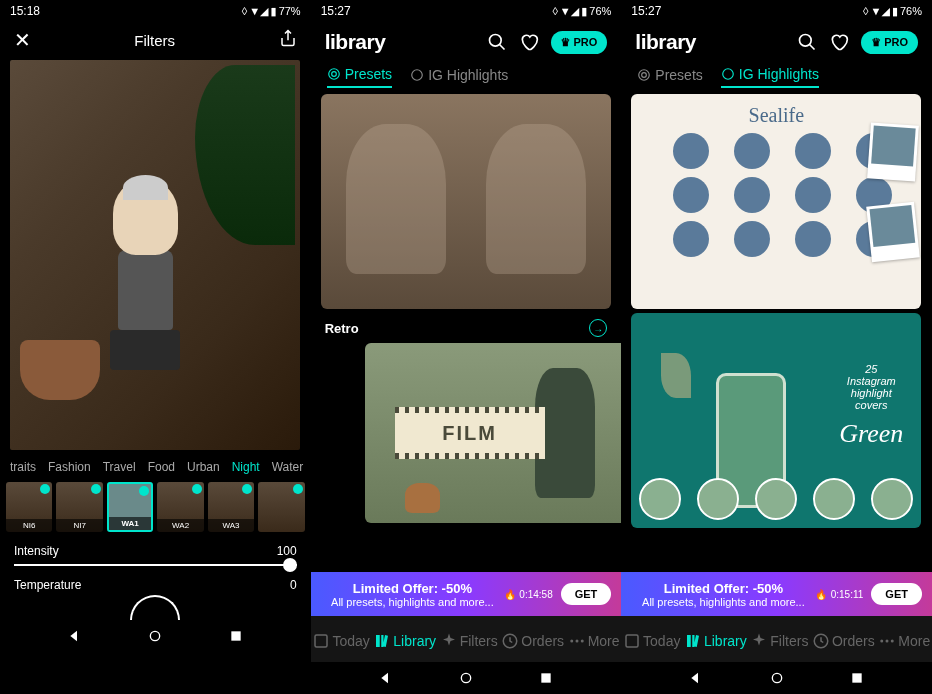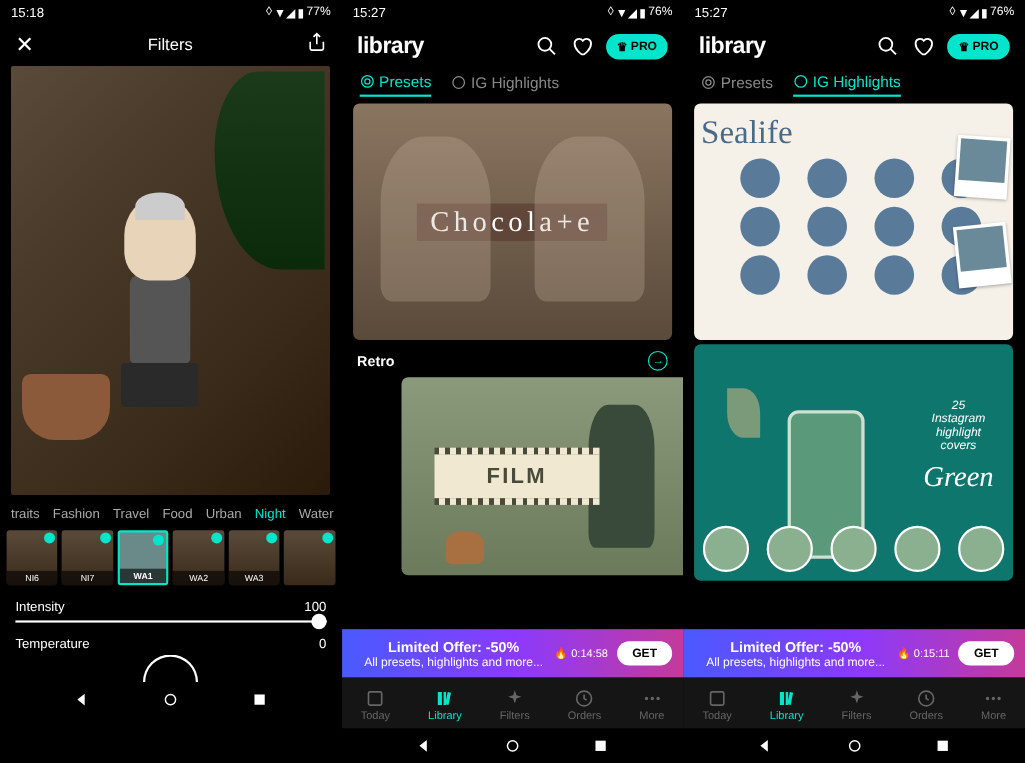--- a/index.html
+++ b/index.html
@@ -62,41 +62,41 @@
 .retro-card { background: linear-gradient(#8a9a7a, #6a7a5a); height: 180px; margin-left: 44px; }
 .film-strip { position: absolute; top: 70px; left: 30px; width: 150px; height: 40px; background: #f0e8d0; display: flex; align-items: center; justify-content: center; gap: 4px; font-size: 20px; font-weight: 900; color: #4a4a3a; letter-spacing: 2px; }
 .film-strip::before, .film-strip::after { content: ''; position: absolute; left: 0; right: 0; height: 6px; background: repeating-linear-gradient(90deg, #4a4a3a 0 4px, #f0e8d0 4px 10px); }
 .film-strip::before { top: -6px; }
 .film-strip::after { bottom: -6px; }
 .dog { position: absolute; bottom: 10px; left: 40px; width: 35px; height: 30px; background: #a87040; border-radius: 40% 40% 20% 20%; }
 .person-back { position: absolute; top: 25px; right: 60px; width: 60px; height: 130px; background: #3a4a3a; border-radius: 30% 30% 10% 10%; }
 
 
 .sealife-card { background: #f5f0e8; height: 215px; padding: 10px 6px; }
-.sealife-title { font-family: cursive; color: #4a6a8a; font-size: 30px; margin-bottom: 6px; }
+.sealife-title { font-family: cursive; color: #4a6a8a; font-size: 20px; text-align: center; margin-bottom: 6px; }
 .sea-grid { display: grid; grid-template-columns: repeat(4, 1fr); gap: 8px; padding: 0 6px 0 36px; }
 .sea-dot { width: 36px; height: 36px; background: #5a7a9a; border-radius: 50%; }
 .polaroid { position: absolute; right: 4px; width: 48px; height: 56px; background: #fff; padding: 3px 3px 10px 3px; box-shadow: 0 1px 3px rgba(0,0,0,0.3); }
 .polaroid-img { width: 100%; height: 38px; background: #6a8a9a; }
 .green-card { background: #0f766e; height: 215px; position: relative; font-style: italic; }
 .green-text { position: absolute; right: 15px; top: 50px; text-align: center; color: #fff; font-size: 11px; width: 70px; }
 .green-script { font-family: cursive; font-size: 26px; margin-top: 8px; }
 .green-phone { position: absolute; left: 85px; top: 60px; width: 70px; height: 135px; background: #5a9a7a; border: 3px solid #d0e0d0; border-radius: 10px; }
 .green-leaf { position: absolute; top: 40px; left: 30px; width: 30px; height: 45px; background: #7a9a7a; border-radius: 0 50% 0 50%; }
 .green-circles { position: absolute; bottom: 8px; left: 0; right: 0; display: flex; justify-content: space-around; }
 .green-circle { width: 42px; height: 42px; background: #8ab090; border-radius: 50%; border: 2px solid #fff; }
 
 .offer-bar { height: 44px; background: linear-gradient(90deg, #4a5aff, #8a3aff, #c43a9a); display: flex; align-items: center; padding: 0 10px; }
 .offer-text { flex: 1; font-size: 11px; text-align: center; }
 .offer-title { font-size: 13px; font-weight: 700; }
 .get-btn { background: #fff; color: #000; font-size: 11px; font-weight: 700; padding: 5px 14px; border-radius: 14px; }
 .timer { font-size: 10px; color: #fff; margin-right: 8px; }
 
 .bottom-nav { height: 46px; background: #151515; display: flex; justify-content: space-around; align-items: center; padding-top: 4px; }
-.nav-item { display: flex; flex-direction: column; align-items: center; gap: 2px; color: #666; font-size: 10px; }
+.nav-item { display: flex; flex-direction: row; align-items: center; gap: 2px; color: #666; font-size: 14px; }
 .nav-item.active { color: #00e5cc; }
 .nav-icon { width: 18px; height: 18px; }
 
 .android-nav { height: 32px; display: flex; justify-content: space-around; align-items: center; padding: 0 35px; }
 .anav { width: 16px; height: 16px; fill: #fff; }
 </style>
 </head>
 <body>
 
 <div class="screen">
@@ -229,21 +229,20 @@
         <svg class="tab-icon" viewBox="0 0 24 24" fill="none" stroke="currentColor" stroke-width="2">
           <circle cx="12" cy="12" r="9"></circle>
         </svg>
         <span>IG Highlights</span>
       </span>
   </div>
   <div class="content-area">
     <div class="card chocolate">
       <div class="person" style="left:25px"></div>
       <div class="person" style="right:25px"></div>
-      <span class="choc-label">Chocola+e</span>
     </div>
     <div class="section-head">
       <span>Retro</span>
       <span class="arrow-circle">→</span>
     </div>
     <div class="card retro-card">
       <div class="person-back"></div>
       <div class="film-strip">FILM</div>
       <div class="dog"></div>
     </div>

